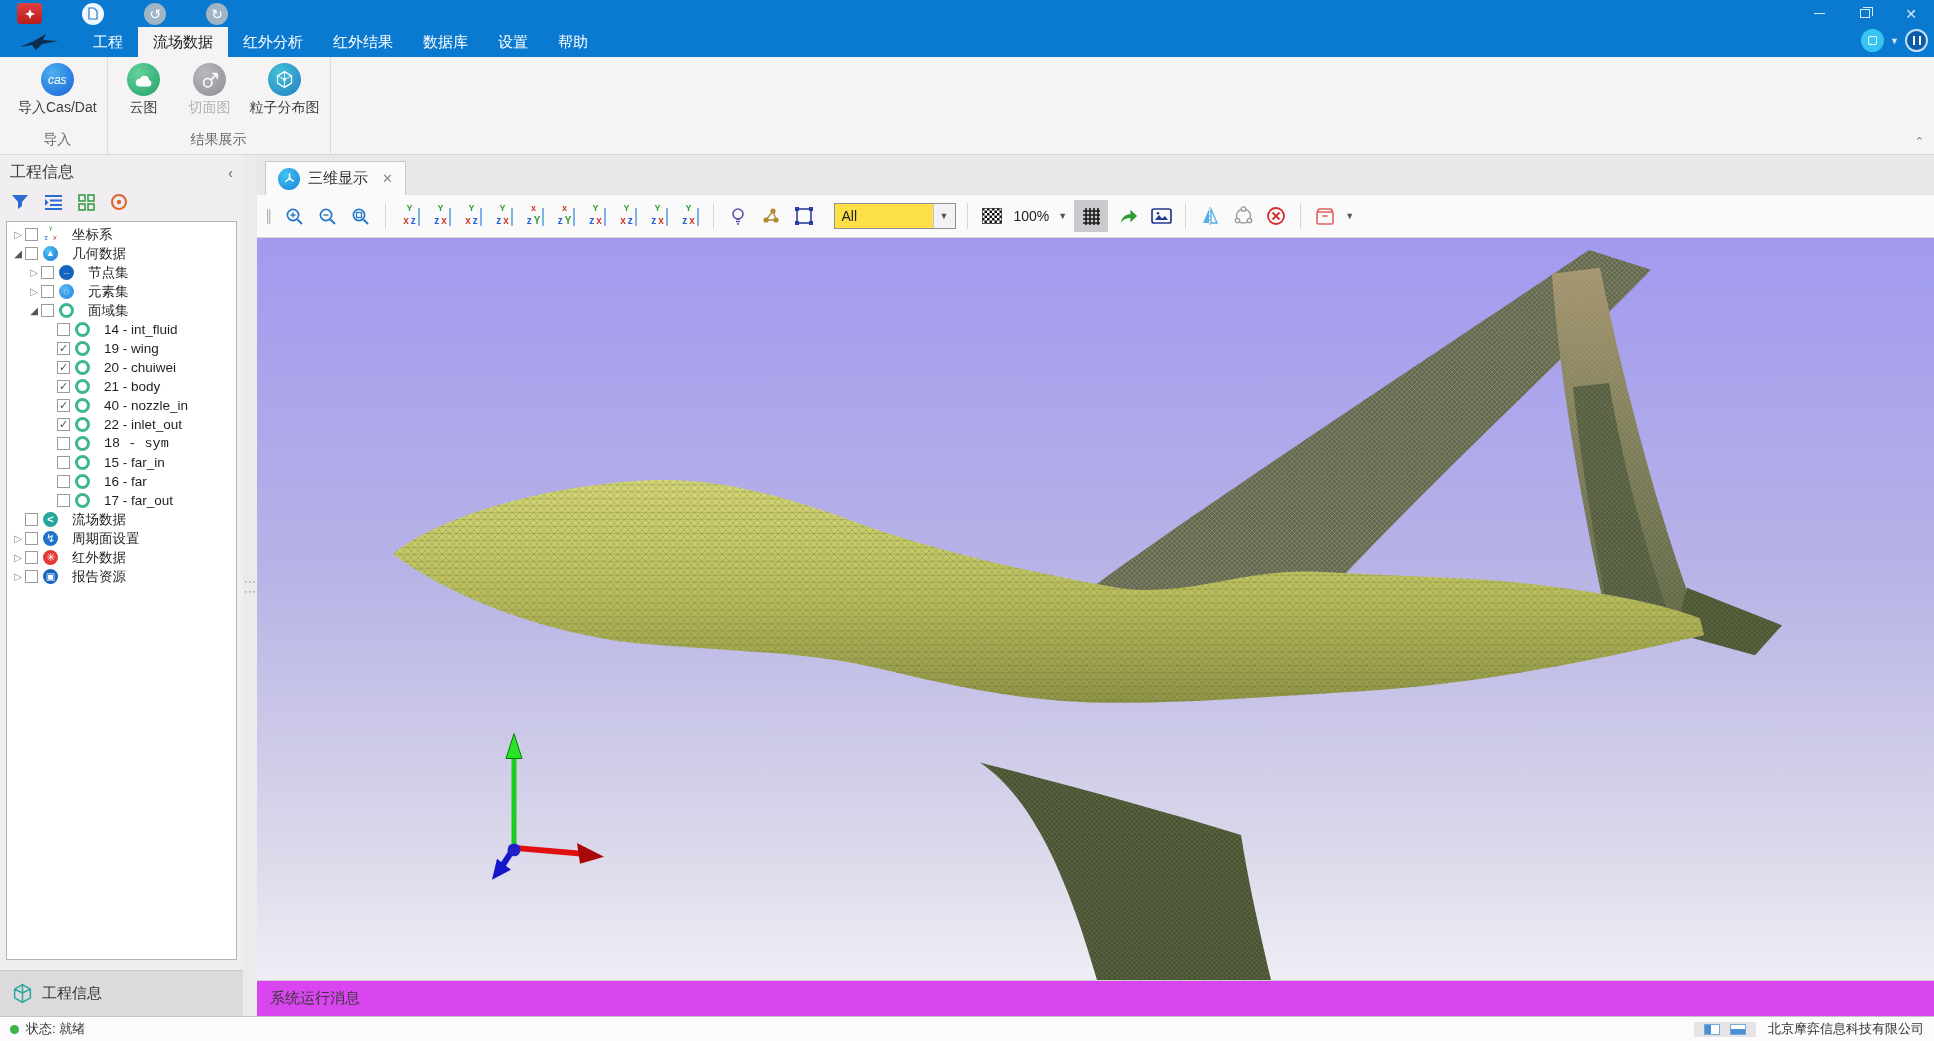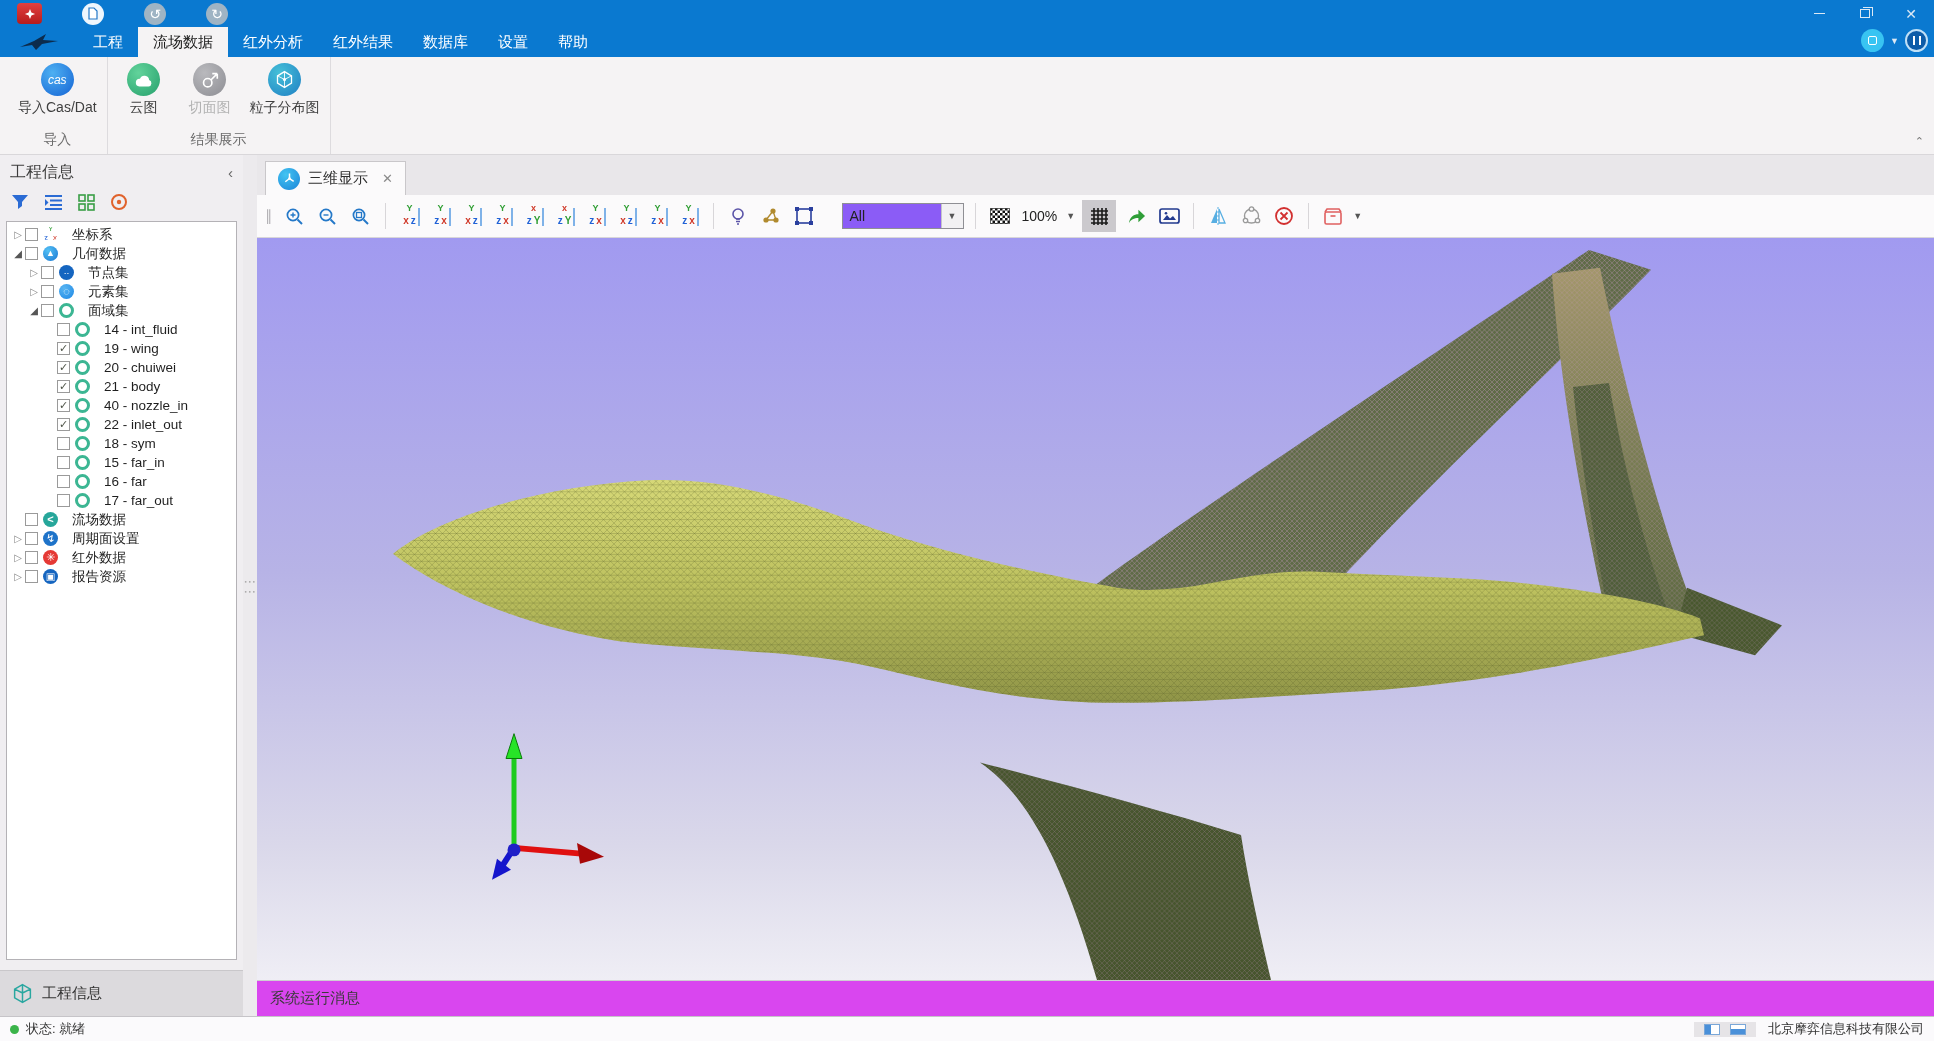--- a/index.html
+++ b/index.html
@@ -98,21 +98,21 @@
   .tab-icon { width:22px; height:22px; border-radius:50%; background:radial-gradient(circle at 35% 30%, #42c4f2, #1b84d8);
     display:flex; align-items:center; justify-content:center; }
 
   .vtoolbar { height:43px; background:#fbfafb; border-bottom:1px solid #d8d6d9; display:flex; align-items:center; padding:0 6px; gap:7px; flex:0 0 auto; }
   .vt-handle { color:#b5b3b7; font-size:15px; margin:0 2px; }
   .vt-sep { width:1px; height:26px; background:#d8d6d9; margin:0 4px; }
   .vt-btn { width:26px; height:26px; display:flex; align-items:center; justify-content:center; }
   .vicon { width:26px; height:24px; position:relative; font-size:10px; font-weight:bold; display:flex; align-items:flex-end; justify-content:center; gap:2px; padding-bottom:2px; }
   .vicon:after { content:""; position:absolute; right:3px; top:4px; bottom:2px; width:0; border-right:2px solid #7fb2e8; }
   .vicon .vi-top { position:absolute; top:-1px; left:50%; transform:translateX(-50%); font-size:9px; }
-  .combo { width:122px; height:26px; background:#8b5cf6; border:1px solid #8f8f94; display:flex; align-items:center; margin-left:18px; }
+  .combo { width:122px; height:26px; background:#fde047; border:1px solid #8f8f94; display:flex; align-items:center; margin-left:10px; }
   .combo-value { flex:1; padding-left:7px; font-size:14px; color:#222; }
   .combo-arrow { width:22px; height:24px; border-left:1px solid #c4c4c8; background:#f2f1f3; display:flex; align-items:center; justify-content:center; font-size:9px; color:#555; }
   .zoom-label { font-size:14px; color:#222; margin:0 2px; }
   .small-caret { font-size:9px; color:#555; }
   .vt-grid-btn { width:34px; height:32px; background:#cbc9cd; display:flex; align-items:center; justify-content:center; }
 
   .viewport { flex:1; position:relative; min-height:0; }
   .viewport svg { width:100%; height:100%; display:block; }
   .message-bar { height:36px; background:#d946ef; border-top:1px solid #cfcdd2; display:flex; align-items:center; padding-left:13px; font-size:15px; color:#3a3a3a; flex:0 0 auto; }
 
@@ -335,21 +335,21 @@
             <span class="tcheck">✓</span>
             <span class="ti ti-ring"></span>
             <span class="tlabel">40 - nozzle_in</span>
           </div>
           <div class="trow" style="padding-left: 36px;">
             <span class="texp"></span>
             <span class="tcheck">✓</span>
             <span class="ti ti-ring"></span>
             <span class="tlabel">22 - inlet_out</span>
           </div>
-          <div class="trow" style="padding-left: 36px;">
+          <div class="trow" style="padding-left: 36px; font-family: Liberation Mono, monospace;">
             <span class="texp"></span>
             <span class="tcheck"></span>
             <span class="ti ti-ring"></span>
             <span class="tlabel">18 - sym</span>
           </div>
           <div class="trow" style="padding-left: 36px;">
             <span class="texp"></span>
             <span class="tcheck"></span>
             <span class="ti ti-ring"></span>
             <span class="tlabel">15 - far_in</span>

